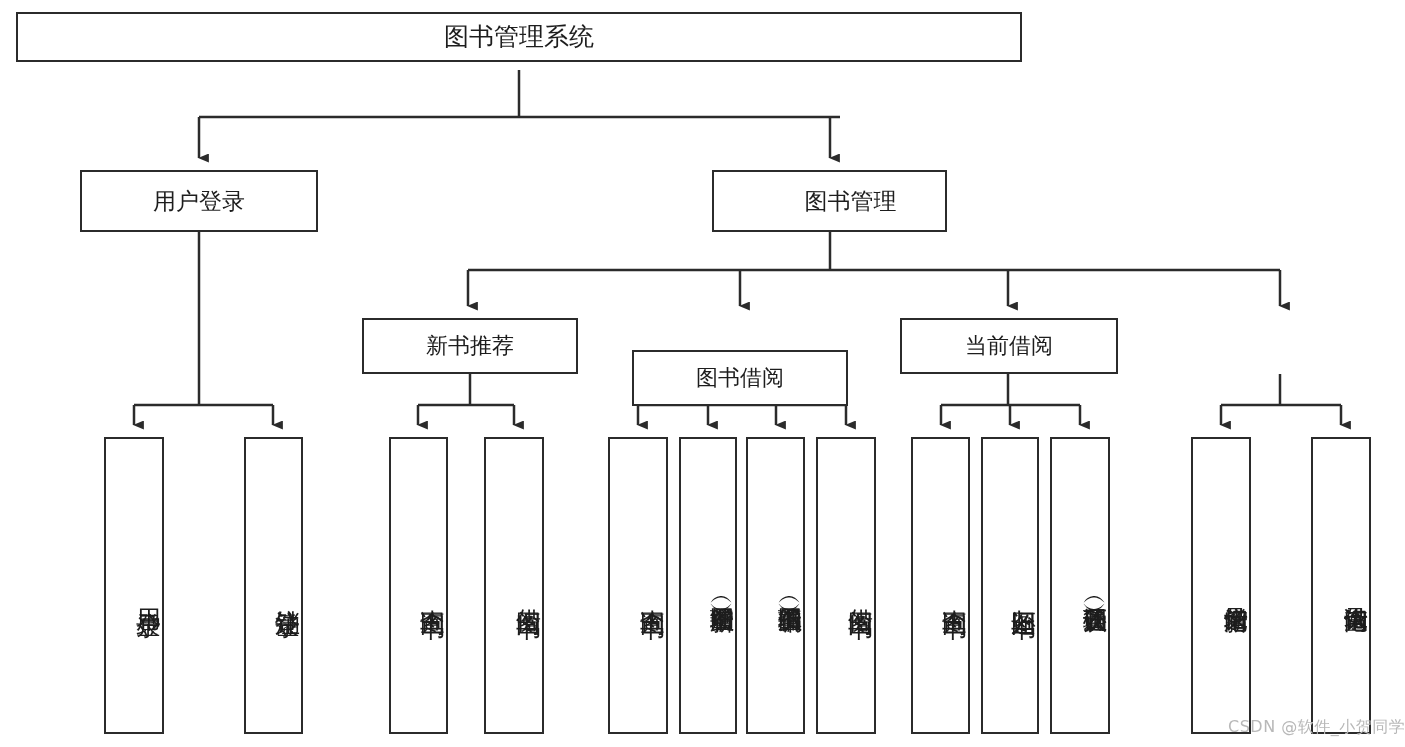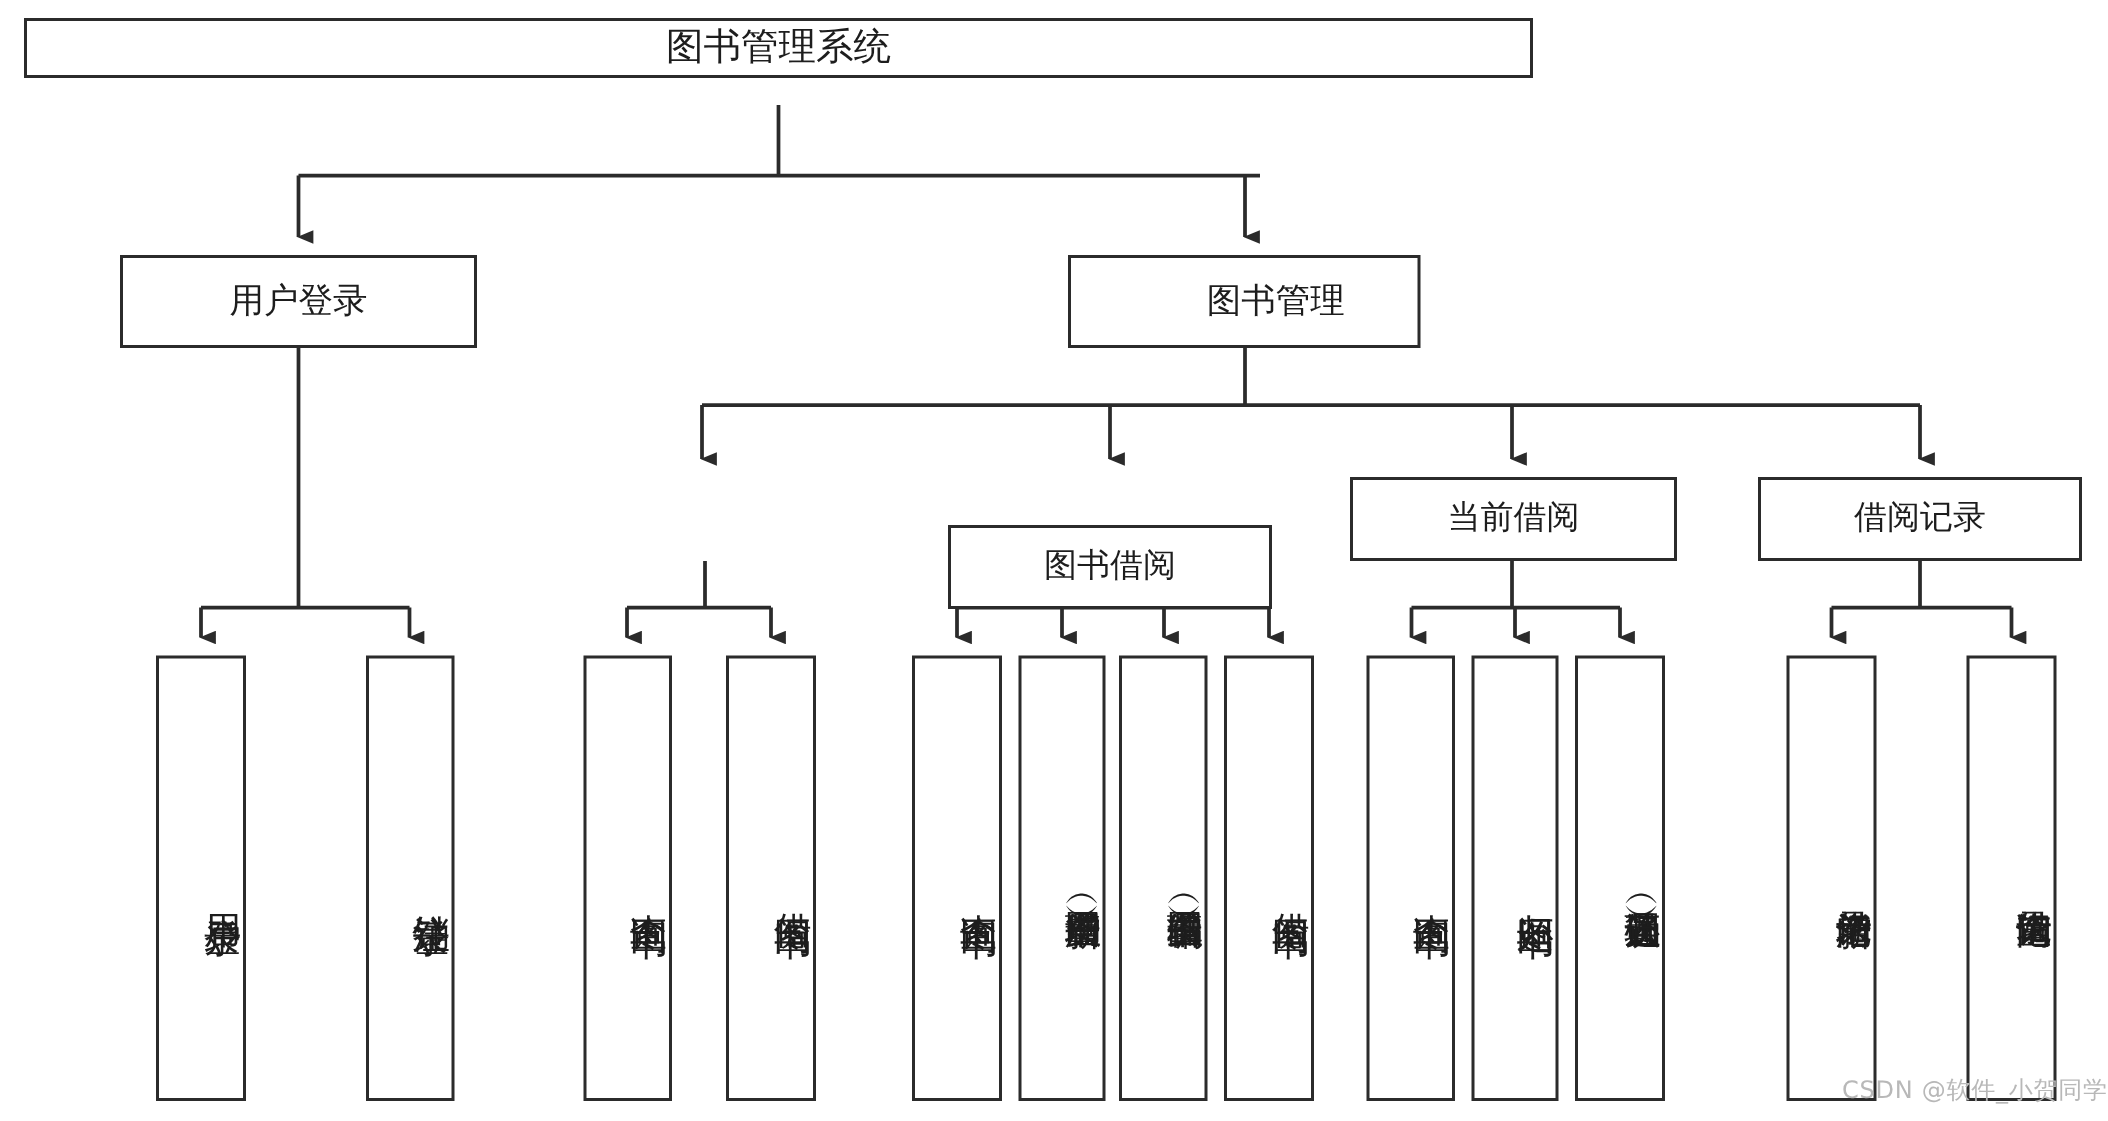--- a/index.html
+++ b/index.html
@@ -118,28 +118,28 @@
       <path d="M 1010 405 L 1010 425" marker-end="url(#arrow)"></path>
       <path d="M 1080 405 L 1080 425" marker-end="url(#arrow)"></path>
 
       <path d="M 1280 374 L 1280 405"></path>
       <path d="M 1221 405 L 1341 405"></path>
       <path d="M 1221 405 L 1221 425" marker-end="url(#arrow)"></path>
       <path d="M 1341 405 L 1341 425" marker-end="url(#arrow)"></path>
     </g>
   </svg>
 
-  <div class="node root" style="left: 16px; top: 12px; width: 1006px; height: 40px; font-family: Liberation Serif, serif;">图书管理系统</div>
+  <div class="node root" style="left: 16px; top: 12px; width: 1006px; height: 50px;">图书管理系统</div>
 
   <div class="node lvl1" style="left: 80px; top: 170px; width: 238px; height: 62px;">用户登录</div>
   <div class="node lvl1" style="left: 712px; top: 170px; width: 235px; height: 62px; padding-left: 42px;">图书管理</div>
 
+  <div class="node lvl2" style="left: 362px; top: 318px; width: 216px; height: 56px;">新书推荐</div>
   <div class="node lvl2" style="left: 632px; top: 318px; width: 216px; height: 56px; margin-top: 32px;">图书借阅</div>
   <div class="node lvl2" style="left: 900px; top: 318px; width: 218px; height: 56px;">当前借阅</div>
-  <div class="node lvl2" style="left: 1172px; top: 318px; width: 216px; height: 56px;">借阅记录</div>
 
   <div class="node leaf" style="left: 104px; top: 437px; width: 60px; height: 297px;">用户登录</div>
   <div class="node leaf" style="left: 244px; top: 437px; width: 59px; height: 297px;">注销登录</div>
   <div class="node leaf" style="left: 389px; top: 437px; width: 59px; height: 297px;">查询图书</div>
   <div class="node leaf" style="left: 484px; top: 437px; width: 60px; height: 297px;">借阅图书</div>
   <div class="node leaf" style="left: 608px; top: 437px; width: 60px; height: 297px;">查询图书</div>
   <div class="node leaf tall-text" style="left: 679px; top: 437px; width: 58px; height: 297px;">新增图书（管理员）</div>
   <div class="node leaf tall-text" style="left: 746px; top: 437px; width: 59px; height: 297px;">编辑图书（管理员）</div>
   <div class="node leaf" style="left: 816px; top: 437px; width: 60px; height: 297px;">借阅图书</div>
   <div class="node leaf" style="left: 911px; top: 437px; width: 59px; height: 297px;">查询图书</div>

